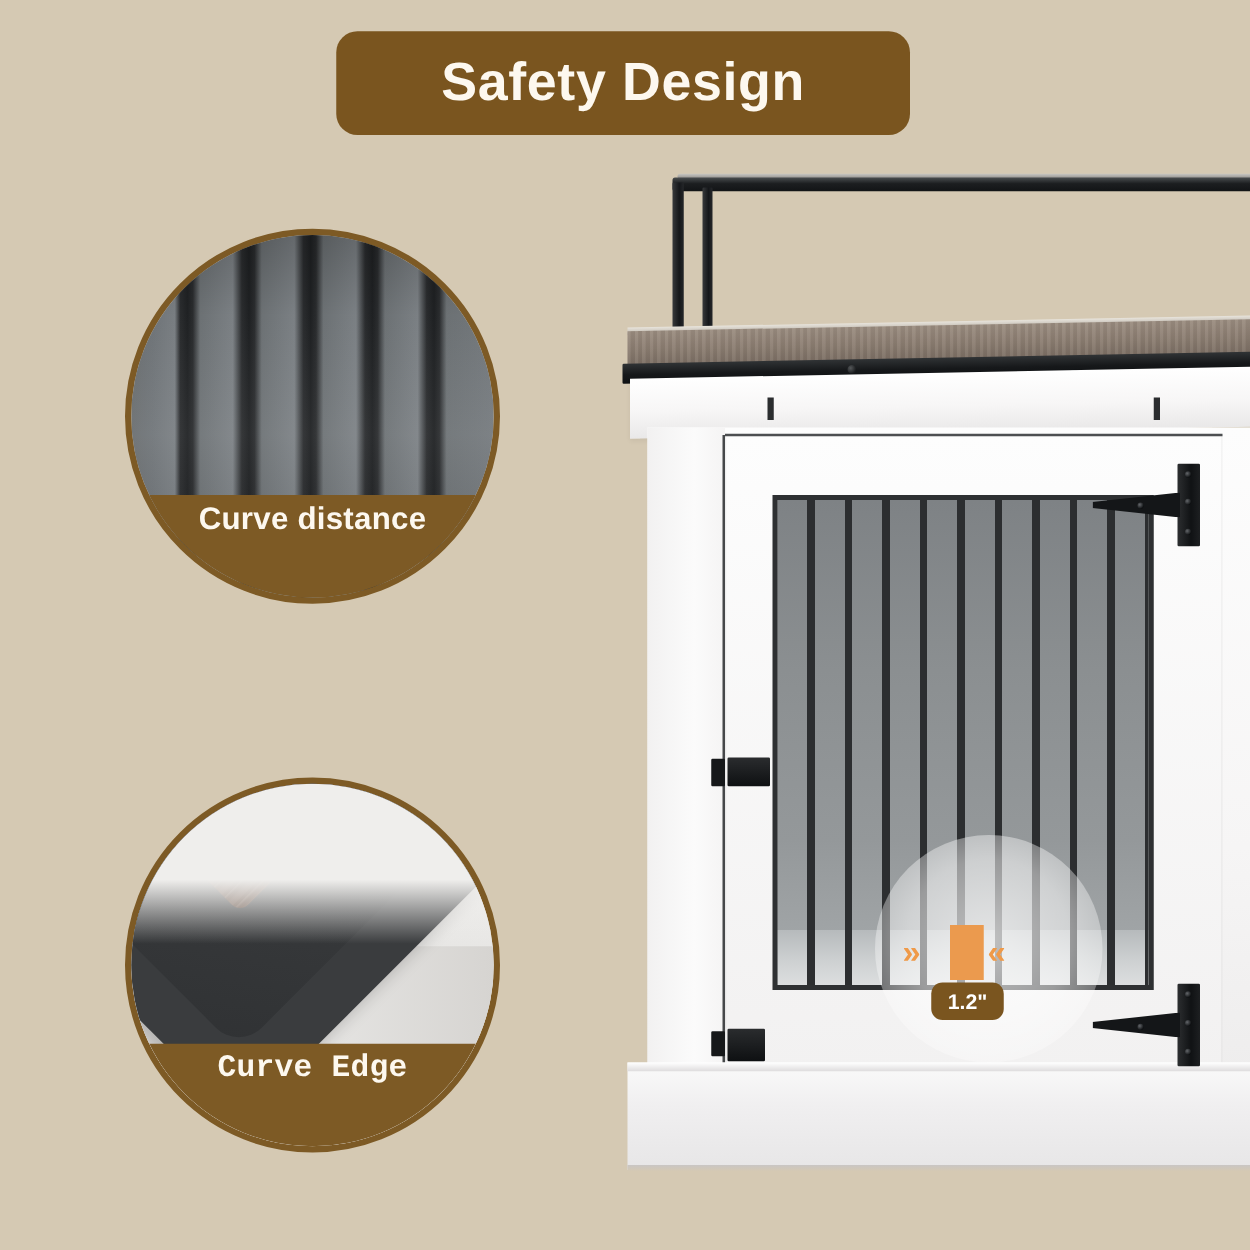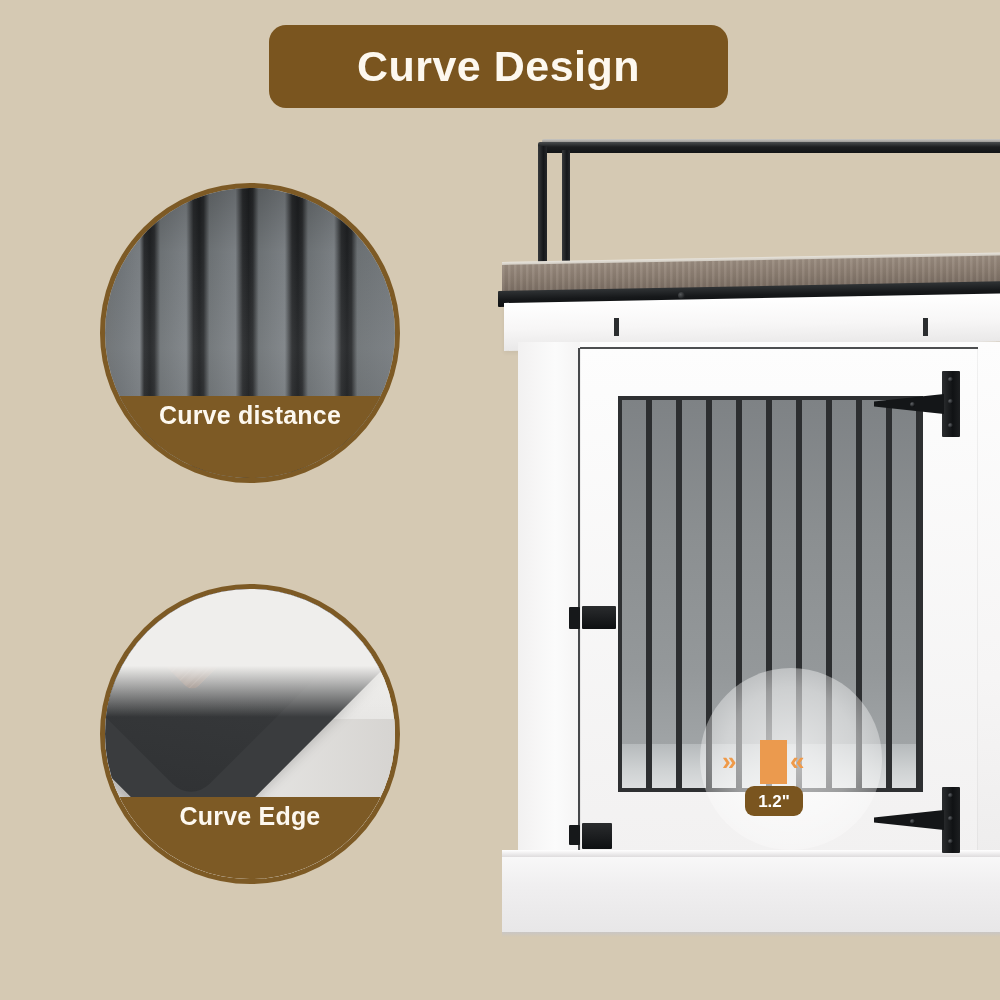--- a/index.html
+++ b/index.html
@@ -47,21 +47,21 @@
     position: absolute;
     width: 300px;
     height: 300px;
     border-radius: 50%;
     border: 5px solid #7d5a25;
     overflow: hidden;
     box-sizing: border-box;
     background: #d5c9b3;
   }
   #callout-1 { left: 100px; top: 183px; }
-  #callout-2 { left: 100px; top: 584px; }
+  #callout-2 { left: 100px; top: 622px; font-family: Liberation Mono, monospace; }
 
   .callout-media {
     position: absolute;
     left: 0; top: 0;
     width: 100%;
     height: 100%;
   }
   .callout-band {
     position: absolute;
     left: 0;
@@ -498,21 +498,21 @@
     font-weight: bold;
     line-height: 1;
   }
 </style>
 </head>
 <body>
 
 <div id="stage">
 
   <div id="title-banner">
-    <span id="title-text">Curve Design</span>
+    <span id="title-text">Safety Design</span>
   </div>
 
   <div id="callout-1" class="callout">
     <div id="bars-closeup" class="callout-media">
       <div id="bars-closeup-shade"></div>
     </div>
     <div class="callout-band">
       <span class="callout-band-label">Curve distance</span>
     </div>
   </div>

